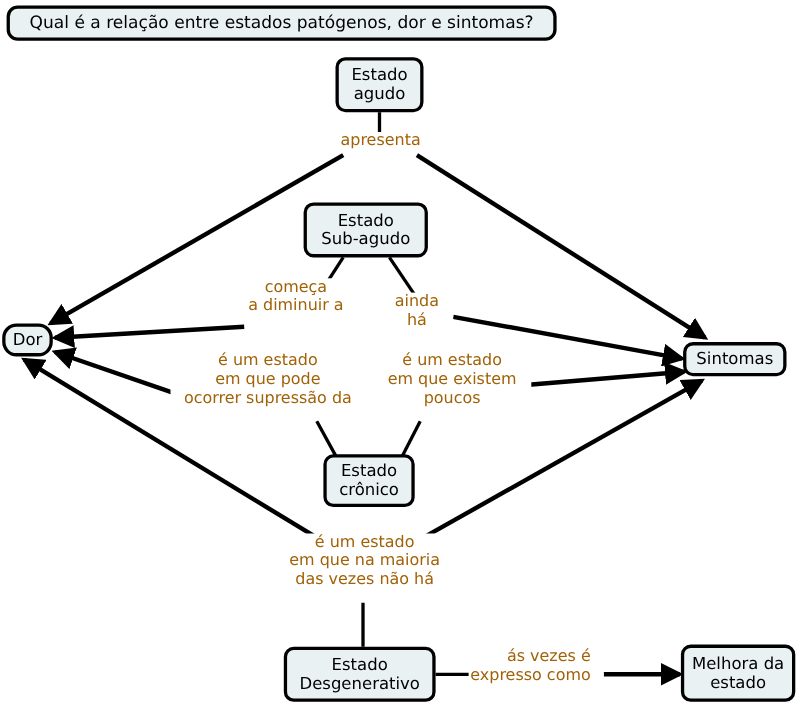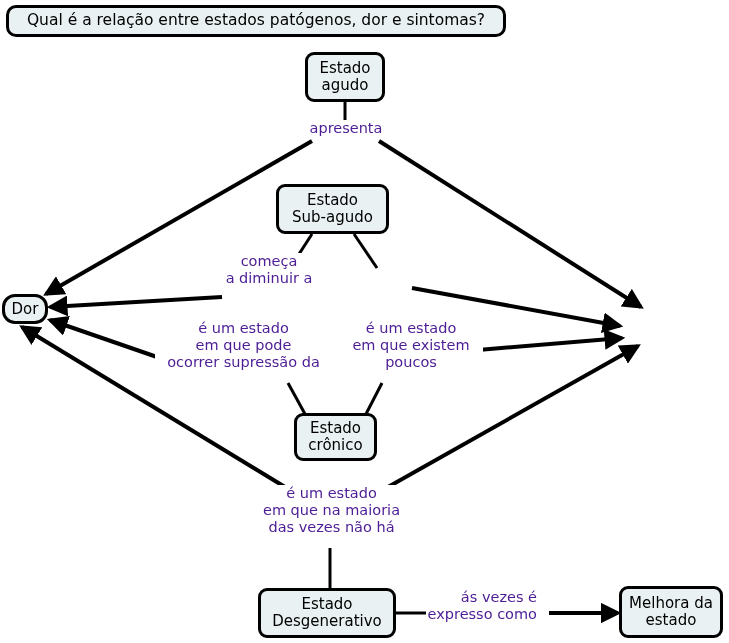--- a/index.html
+++ b/index.html
@@ -39,21 +39,21 @@
     z-index: 3;
   }
   .node.focus-question {
     border-radius: 10px;
     font-size: 15.5px;
     padding: 0 10px;
   }
   .edge-label {
     position: absolute;
     text-align: center;
-    color: #4c1d95;
+    color: #a16207;
     font-size: 14.5px;
     line-height: 1.16;
     white-space: pre-line;
     background: #ffffff;
     z-index: 2;
     padding: 0 1px;
   }
 </style>
 </head>
 <body>
@@ -103,35 +103,38 @@
   <div class="node focus-question" style="left:6px; top:5px; width:500px; height:32px;">Qual é a relação entre estados patógenos, dor e sintomas?</div>
 
   <div class="node" style="left:305px; top:52px; width:80px; height:50px;">Estado
 agudo</div>
 
   <div class="node" style="left:276px; top:184px; width:113px; height:50px;">Estado
 Sub-agudo</div>
 
   <div class="node" style="left:2px; top:294px; width:46px; height:30px;border-radius:13px;">Dor</div>
 
+  <div class="node" style="left:621px; top:311px; width:94px; height:31px;">Sintomas</div>
 
   <div class="node" style="left:294px; top:413px; width:83px; height:48px;">Estado
 crônico</div>
 
   <div class="node" style="left:258px; top:588px; width:138px; height:50px;">Estado
 Desgenerativo</div>
 
   <div class="node" style="left:619px; top:586px; width:104px; height:52px;">Melhora da
 estado</div>
 
   <div class="edge-label" style="left:294px; top:120px; width:102px;">apresenta</div>
 
   <div class="edge-label" style="left:212px; top:253px; width:112px;">começa
 a diminuir a</div>
 
+  <div class="edge-label" style="left:346px; top:266px; width:64px;">ainda
+há</div>
 
   <div class="edge-label" style="left:155px; top:320px; width:175px;">é um estado
 em que pode
 ocorrer supressão da</div>
 
   <div class="edge-label" style="left:339px; top:320px; width:142px;">é um estado
 em que existem
 poucos</div>
 
   <div class="edge-label" style="left:243px; top:485px; width:175px;">é um estado

